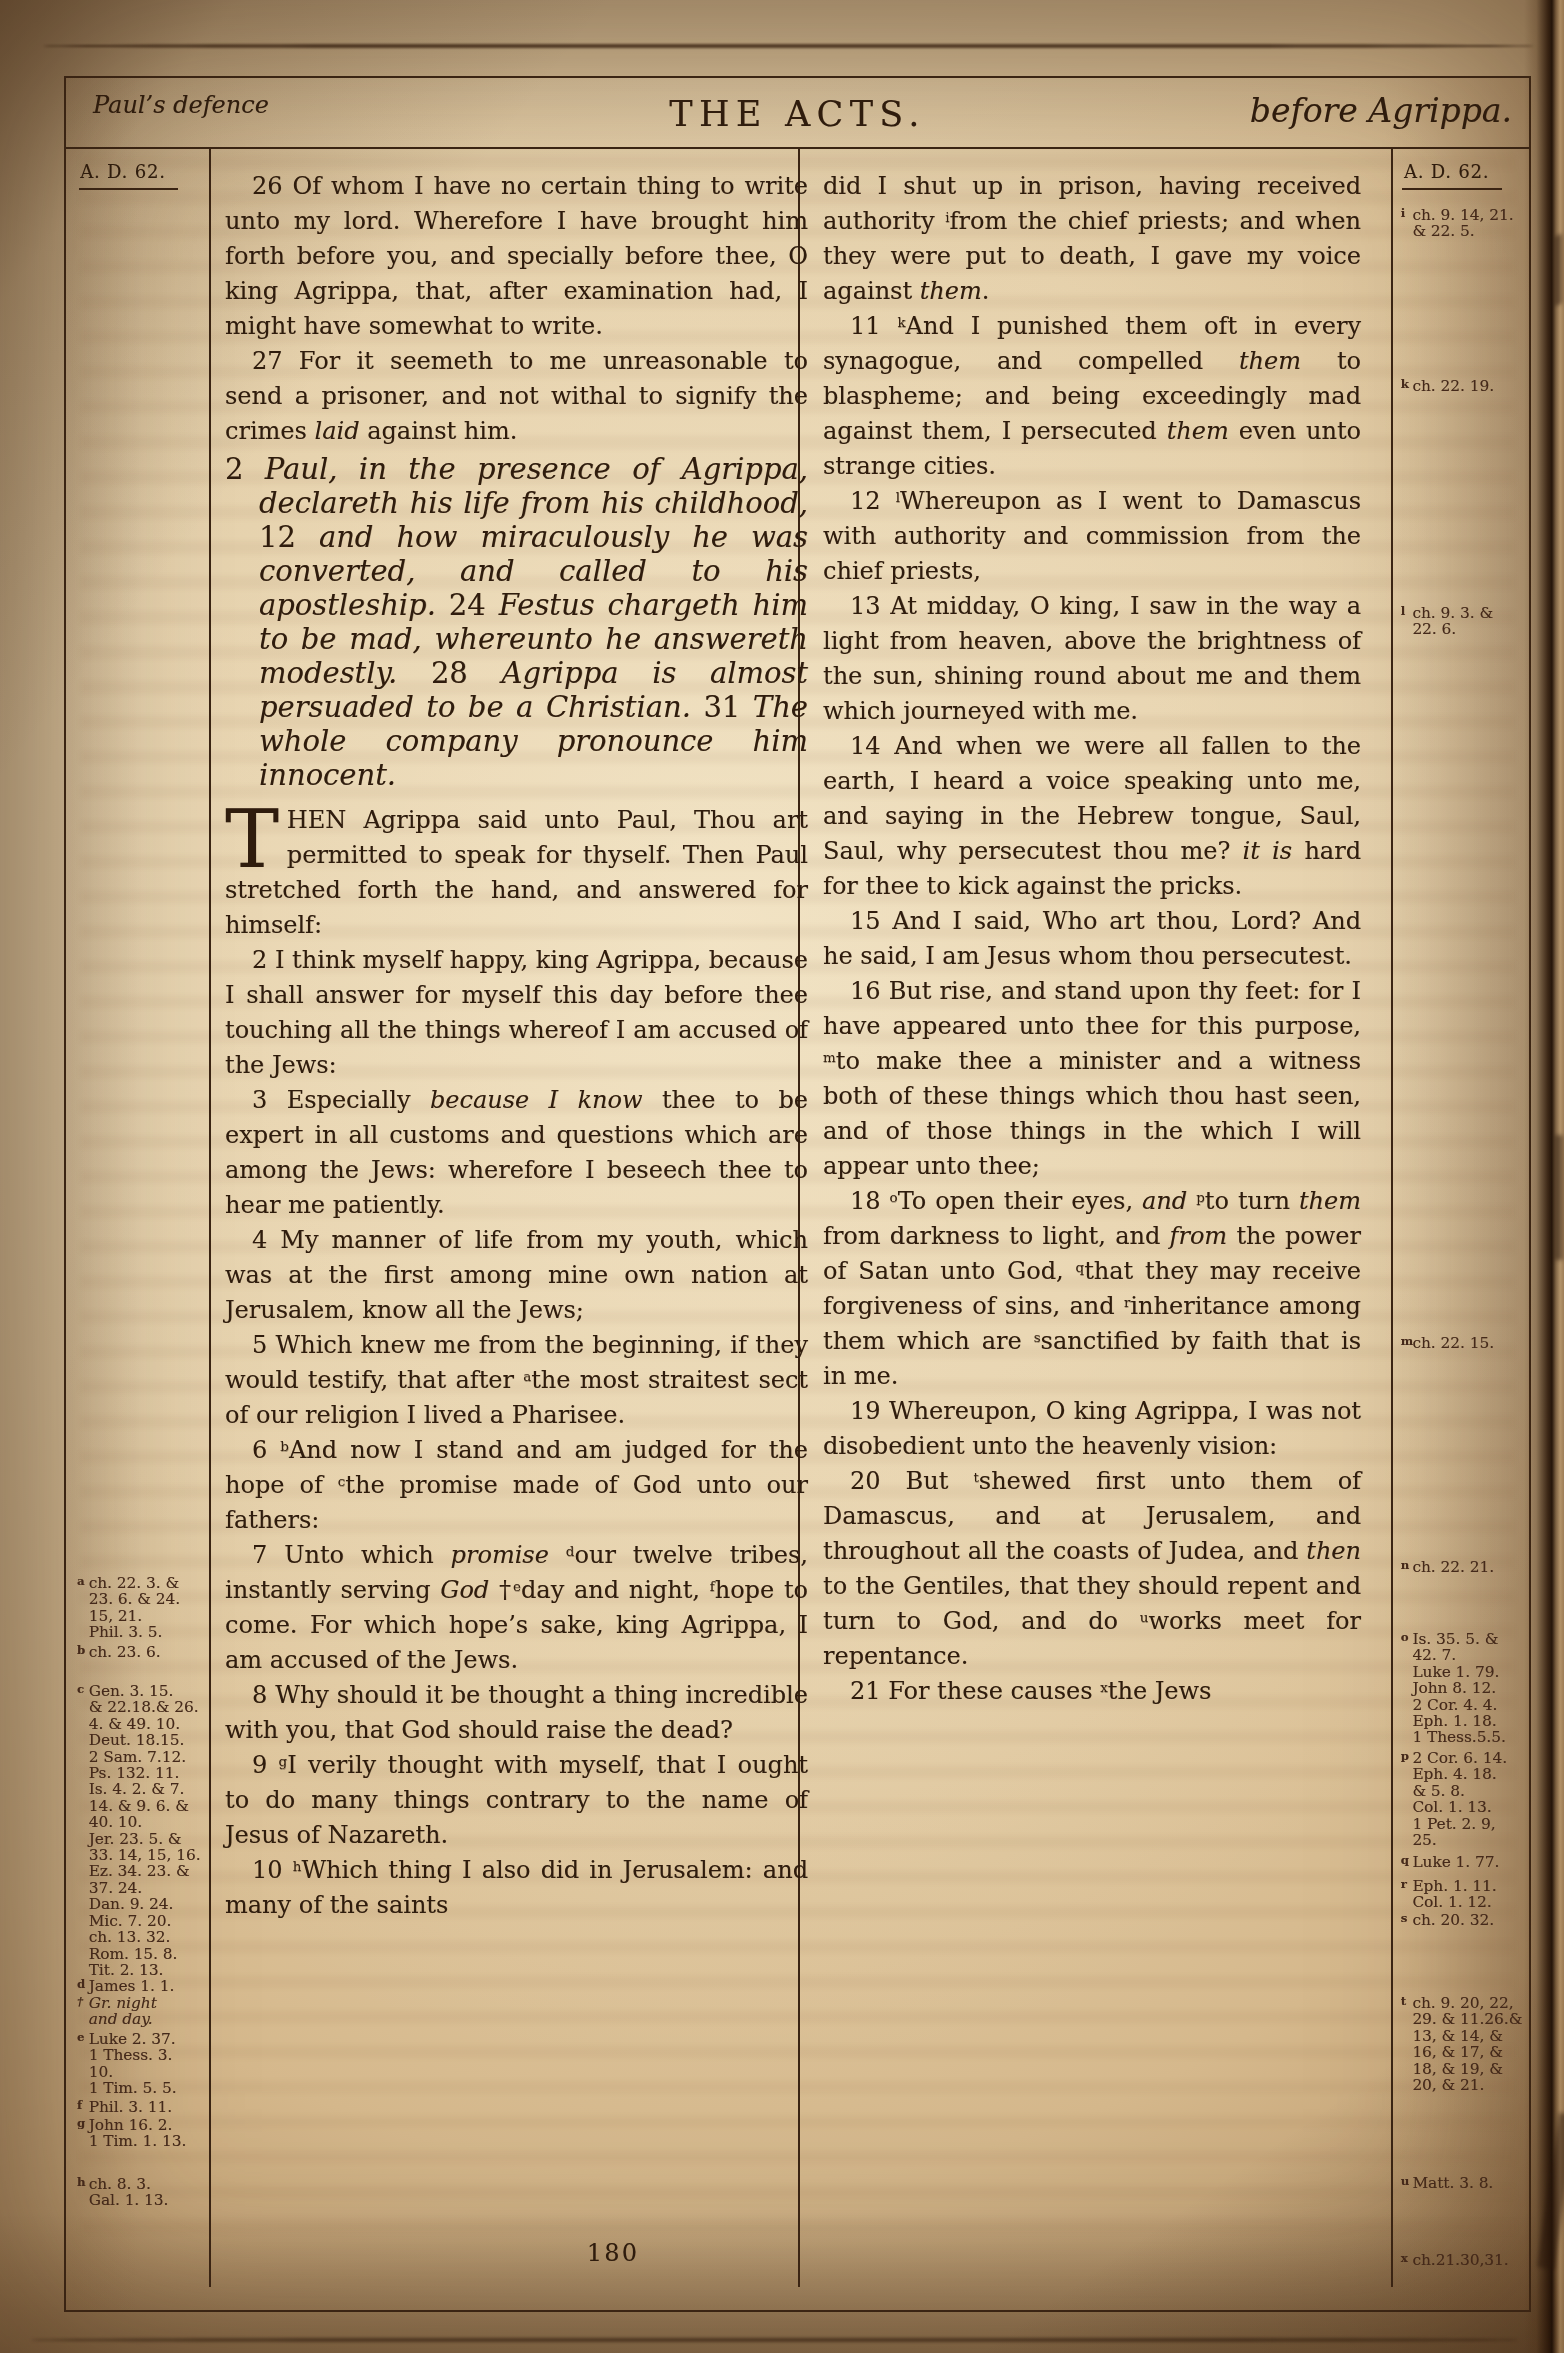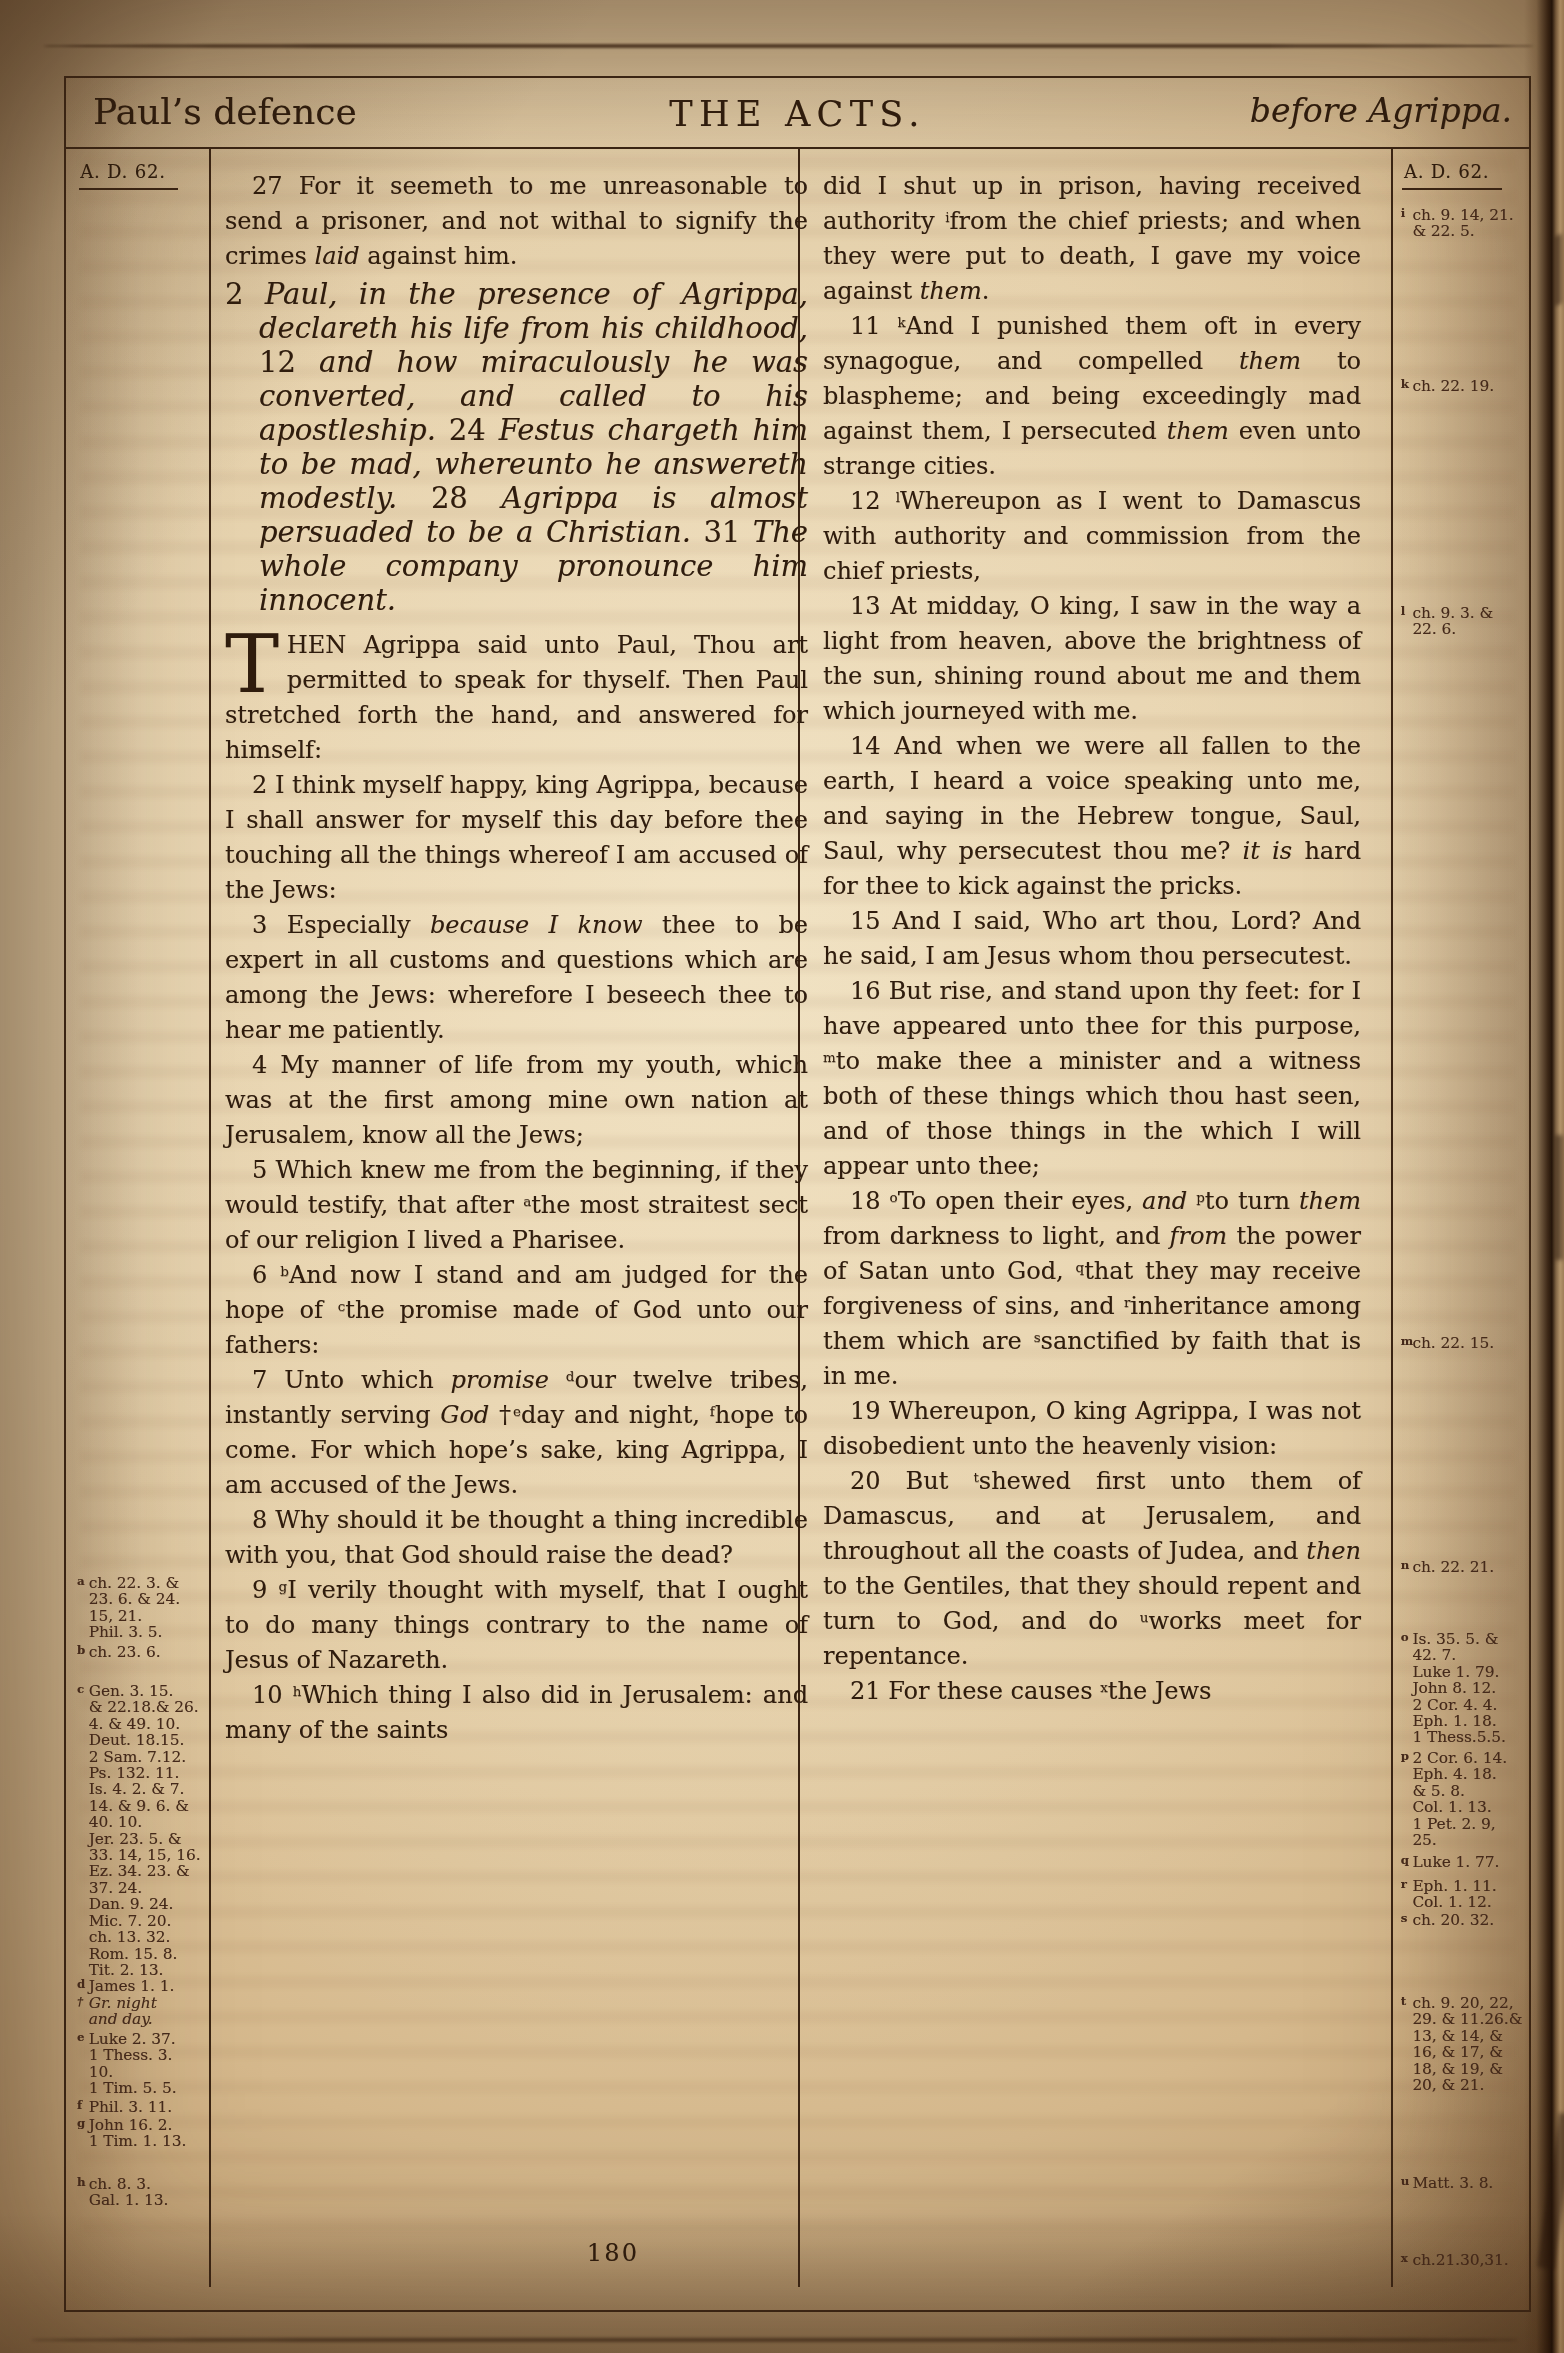--- a/index.html
+++ b/index.html
@@ -29,21 +29,21 @@
 
   .page{position:absolute;left:64px;top:76px;width:1463px;height:2232px;z-index:3;
     border:2.7px solid var(--rule,#3a2413);
     background:radial-gradient(ellipse 90% 70% at 45% 38%, rgba(255,248,230,0.30), rgba(255,245,220,0.05) 60%, transparent 75%),
                linear-gradient(90deg, rgba(110,75,40,0.10) 0%, transparent 5%, transparent 90%, rgba(120,80,45,0.18) 100%);}
   .page::before{content:"";position:absolute;inset:78px 14px 55px 14px;pointer-events:none;
     background:repeating-linear-gradient(180deg, rgba(130,92,55,0.06) 0 12.5px, transparent 12.5px 35px);
     filter:blur(2.3px);}
 
   .running-head{position:absolute;top:0;left:0;right:0;height:69px;color:var(--ink,#2f1c0d);}
-  .rh-left{position:absolute;left:27px;top:12.5px;font-size:36px;}
+  .rh-left{position:absolute;left:27px;top:12.5px;font-style:italic;font-size:24px;}
   .rh-center{position:absolute;left:0;right:0;top:15.6px;text-align:center;font-size:35px;letter-spacing:6.3px;}
   .rh-right{position:absolute;right:17px;top:12.5px;font-style:italic;font-size:33px;}
   .head-rule{position:absolute;top:69px;left:0;right:0;height:2.3px;background:var(--rule,#3a2413);}
   .vrule{position:absolute;top:71px;width:2px;height:2138px;background:var(--rule,#3a2413);}
   .v1{left:143px}.v2{left:732px}.v3{left:1325px}
 
   .margin-col{position:absolute;top:69px;bottom:0;font-size:15.3px;line-height:16.4px;color:var(--margin-ink,#45291a);}
   .margin-left{left:6.3px;width:133px;}
   .margin-right{left:1330px;width:130px;}
   .ad-date{font-size:18px;letter-spacing:0.8px;color:var(--ink,#2f1c0d);display:inline-block;
@@ -154,20 +154,21 @@
           </div>
           <div class="margin-note" style="top: 2029px;">
             <span class="mark">h</span>
             <div class="mline">ch. 8. 3.</div>
             <div class="mline">Gal. 1. 13.</div>
           </div>
         </div>
     </div>
 
     <div class="text-col col-left">
+        <p class="para verse"><span>26 Of whom I have no certain thing to write unto my lord. Wherefore I have brought him forth before you, and specially before thee, O king Agrippa, that, after examination had, I might have somewhat to write.</span></p>
         <p class="para verse"><span>27 For it seemeth to me unreason­able to send a prisoner, and not withal to signify the crimes </span><span class="it">laid</span><span> against him.</span></p>
         <p class="para argument"><span class="rm">2 </span><span>Paul, in the presence of Agrippa, declareth his life from his childhood, </span><span class="rm">12 </span><span>and how miraculously he was converted, and called to his apostleship. </span><span class="rm">24 </span><span>Festus chargeth him to be mad, whereunto he answereth modestly. </span><span class="rm">28 </span><span>Agrippa is almost persuaded to be a Christian. </span><span class="rm">31 </span><span>The whole company pronounce him innocent.</span></p>
         <p class="para dropcap"><span class="dc">T</span><span>HEN Agrippa said unto Paul, Thou art permitted to speak for thyself. Then Paul stretched forth the hand, and answered for himself:</span></p>
         <p class="para verse"><span>2 I think myself happy, king Agrippa, because I shall answer for myself this day before thee touching all the things whereof I am accused of the Jews:</span></p>
         <p class="para verse"><span>3 Especially </span><span class="it">because I know</span><span> thee to be expert in all customs and questions which are among the Jews: wherefore I beseech thee to hear me patiently.</span></p>
         <p class="para verse"><span>4 My manner of life from my youth, which was at the first among mine own nation at Jerusalem, know all the Jews;</span></p>
         <p class="para verse"><span>5 Which knew me from the be­ginning, if they would testify, that after </span><span class="sup">a</span><span>the most straitest sect of our religion I lived a Pharisee.</span></p>
         <p class="para verse"><span>6 </span><span class="sup">b</span><span>And now I stand and am judg­ed for the hope of </span><span class="sup">c</span><span>the promise made of God unto our fathers:</span></p>
         <p class="para verse"><span>7 Unto which </span><span class="it">promise</span><span> </span><span class="sup">d</span><span>our twelve tribes, instantly serving </span><span class="it">God</span><span> †</span><span class="sup">e</span><span>day and night, </span><span class="sup">f</span><span>hope to come. For which hope’s sake, king Agrippa, I am accused of the Jews.</span></p>
         <p class="para verse"><span>8 Why should it be thought a thing incredible with you, that God should raise the dead?</span></p>

